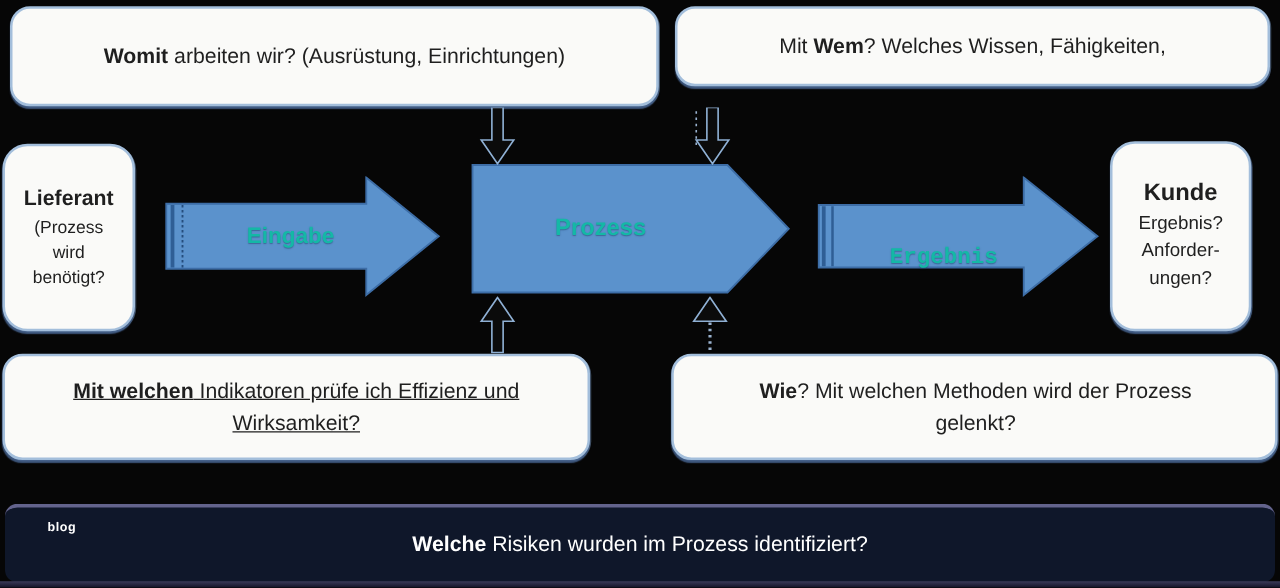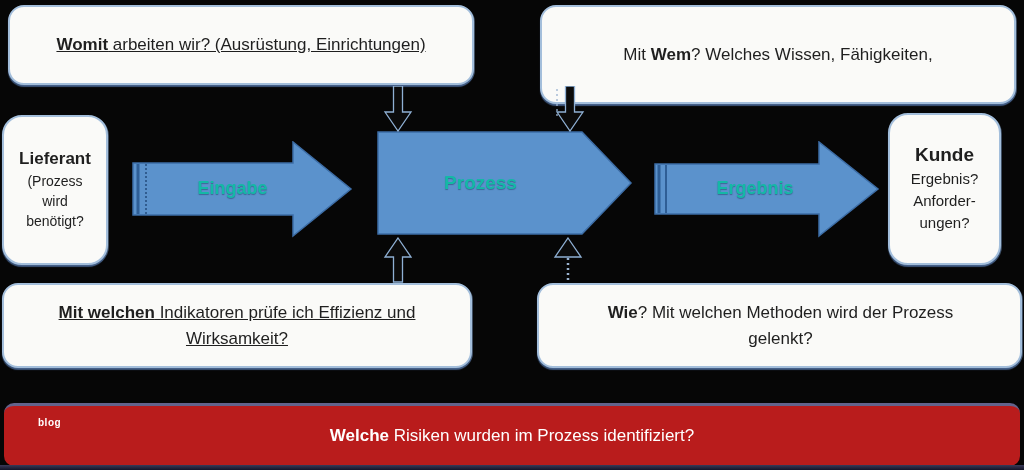--- a/index.html
+++ b/index.html
@@ -19,22 +19,22 @@
     box-shadow:0 2px 1px rgba(70,100,145,.85), 1px 1px 0 rgba(120,150,185,.5);
     color:#1f1f1f;
     display:flex;flex-direction:column;align-items:center;justify-content:center;
     text-align:center;
     box-sizing:border-box;
   }
   .wbox.qbox{font-size:17px;line-height:1.5;border-radius:16px;padding:4px 10px;}
   .wbox.side{border-radius:20px;padding:4px 6px;}
   .wbox b{font-weight:bold;}
 
-  #box-top-left   {left:8px;   top:5px;   width:466px; height:80px;text-decoration:underline;}
-  #box-top-right  {left:540px; top:5px;   width:476px; height:99px;}
+  #box-top-left   {left:8px;   top:5px;   width:519px; height:80px;}
+  #box-top-right  {left:540px; top:5px;   width:476px; height:64px;}
   #box-lieferant  {left:2px;   top:115px; width:106px; height:150px;}
   #box-kunde      {left:888px; top:113px; width:113px; height:152px;}
   #box-bottom-left{left:2px;   top:283px; width:470px; height:85px;text-decoration:underline;}
   #box-bottom-right{left:537px;top:283px; width:485px; height:85px;padding-left:12px;}
 
   .side .side-title{font-weight:bold;font-size:17px;margin-bottom:2px;}
   #box-kunde .side-title{font-size:19px;}
   .side .side-line{font-size:14px;line-height:1.45;}
   #box-kunde .side-line{font-size:15px;}
 
@@ -46,33 +46,33 @@
 
   .arrow-label{
     position:absolute;
     display:flex;align-items:center;justify-content:center;
     color:#14b8a6;font-weight:bold;font-size:18px;
     text-shadow:0 1px 1px rgba(30,60,100,.5);
     pointer-events:none;
   }
   #label-eingabe {left:130px; top:162px; width:205px; height:52px;}
   #label-prozess {left:378px; top:132px; width:205px; height:102px;font-size:19px;}
-  #label-ergebnis{left:655px; top:162px; width:200px; height:52px;}
+  #label-ergebnis{left:655px; top:180px; width:200px; height:52px;font-family:Liberation Mono, monospace;}
 
   
   .conn{position:absolute;width:30px;height:46px;}
   #conn-top-left    {left:383px; top:86px;}
   #conn-top-right   {left:555px; top:86px;}
   #conn-bottom-left {left:383px; top:237px;}
   #conn-bottom-right{left:553px; top:237px;}
 
   
   #risk-bar{
     position:absolute;left:4px;top:403px;width:1016px;height:63px;
-    background:#b91c1c;
+    background:#0f172a;
     border-top:3px solid #63638c;
     border-radius:10px;
     box-sizing:border-box;
     display:flex;align-items:center;justify-content:center;
     color:#fff;font-size:17px;
   }
   #risk-bar b{font-weight:bold;}
   #watermark{
     position:absolute;left:38px;top:417px;
     color:#fff;font-size:10px;font-weight:bold;letter-spacing:.5px;

